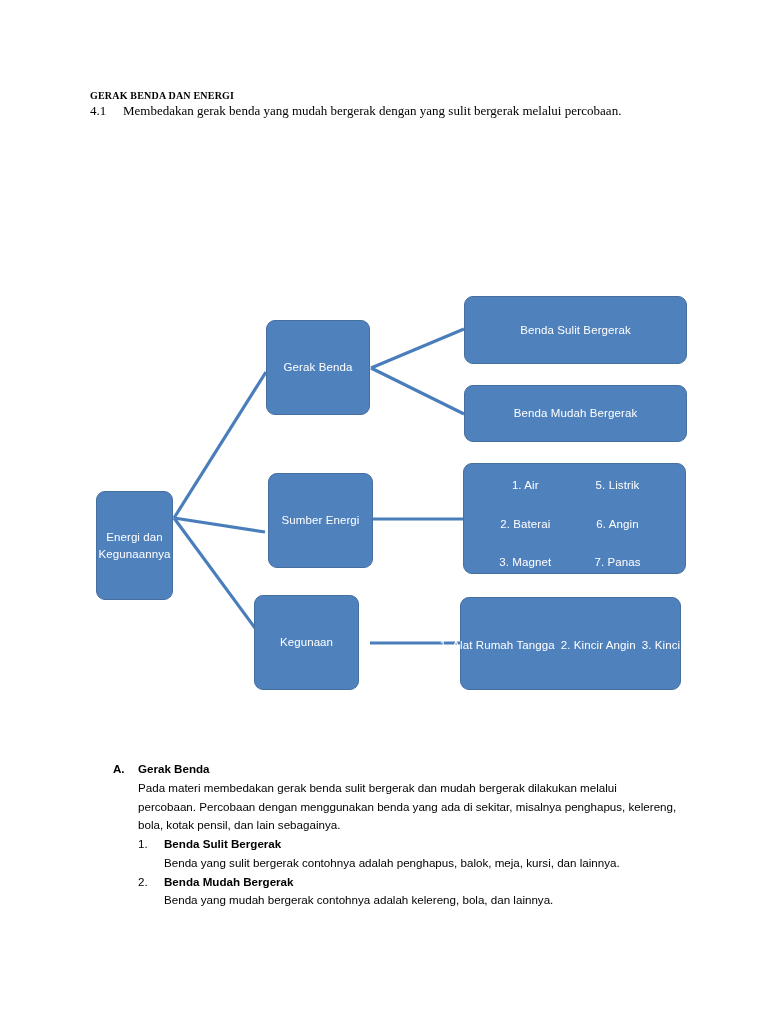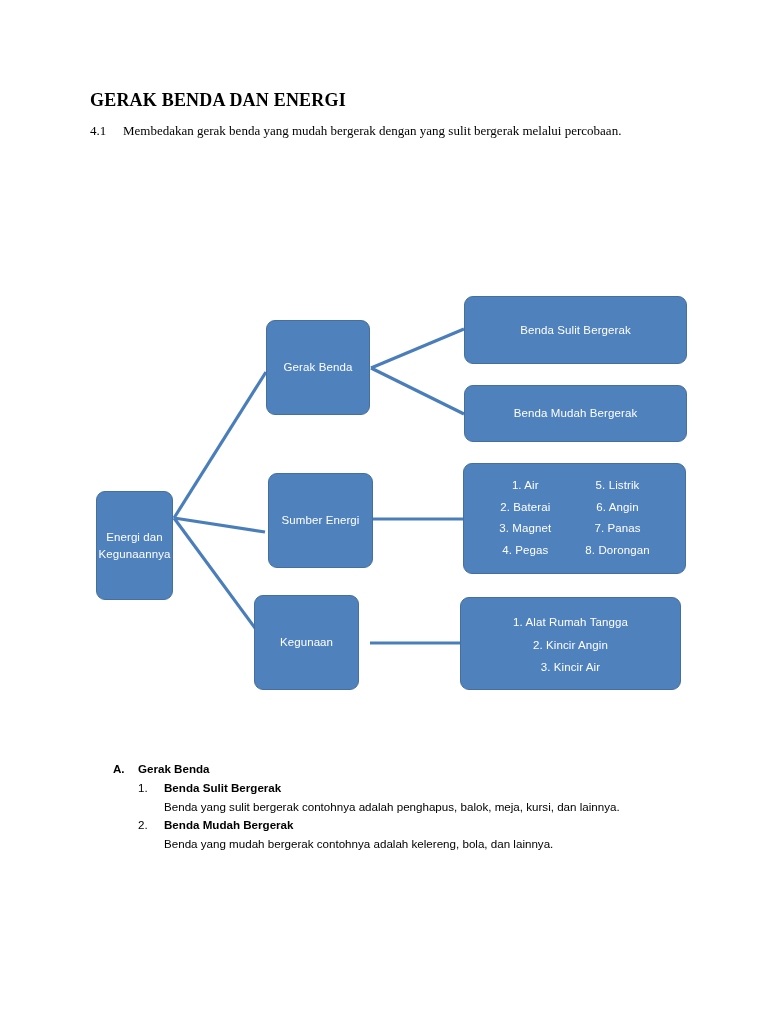--- a/index.html
+++ b/index.html
@@ -19,23 +19,23 @@
   
   .doc-head {
     position: absolute;
     left: 90px;
     top: 90px;
     width: 600px;
   }
   .doc-title {
     font-family: "Liberation Serif", serif;
     font-weight: bold;
-    font-size: 18px;
+    font-size: 10px;
     letter-spacing: .2px;
-    margin: 0 0 10px 0;
+    margin: 0 0 0 0;
   }
   .objective {
     font-family: "Liberation Serif", serif;
     font-size: 13px;
     line-height: 1.5;
     margin: 0 0 12px 0;
     display: flex;
     align-items: flex-start;
   }
   .objective .num {
@@ -91,40 +91,40 @@
     padding: 13px 18px 10px 18px;
   }
   .two-col {
     display: flex;
     justify-content: center;
     gap: 34px;
   }
   .two-col .col {
     display: flex;
     flex-direction: column;
-    gap: 5px;
+    gap: 22px;
   }
   .two-col .col li,
   .center-list li {
     list-style: none;
     white-space: nowrap;
   }
   .two-col ul, .center-list ul {
     margin: 0;
     padding: 0;
   }
   .center-list {
     display: flex;
     align-items: center;
     justify-content: center;
     height: 100%;
   }
   .center-list ul {
     display: flex;
-    flex-direction: column;
+    flex-direction: row;
     gap: 6px;
     text-align: center;
   }
 
   
   .prose {
     position: absolute;
     left: 113px;
     top: 760px;
     width: 565px;
@@ -224,20 +224,21 @@
       <li>3.  Kincir Air</li>
     </ul>
   </div>
 </div>
 
 <div class="prose">
   <div class="lvl1">
     <span class="marker">A.</span>
     <div class="body">
       <div class="sec-title">Gerak Benda</div>
+      <p class="para">Pada materi membedakan gerak benda sulit bergerak dan mudah bergerak dilakukan melalui percobaan. Percobaan dengan menggunakan benda yang ada di sekitar, misalnya penghapus, kelereng, bola, kotak pensil, dan lain sebagainya.</p>
 
       <div class="sublist">
         <div class="sub-item">
           <span class="marker">1.</span>
           <div class="body">
             <div class="sub-title">Benda Sulit Bergerak</div>
             <div>Benda yang sulit bergerak contohnya adalah penghapus, balok, meja, kursi, dan lainnya.</div>
           </div>
         </div>
 

